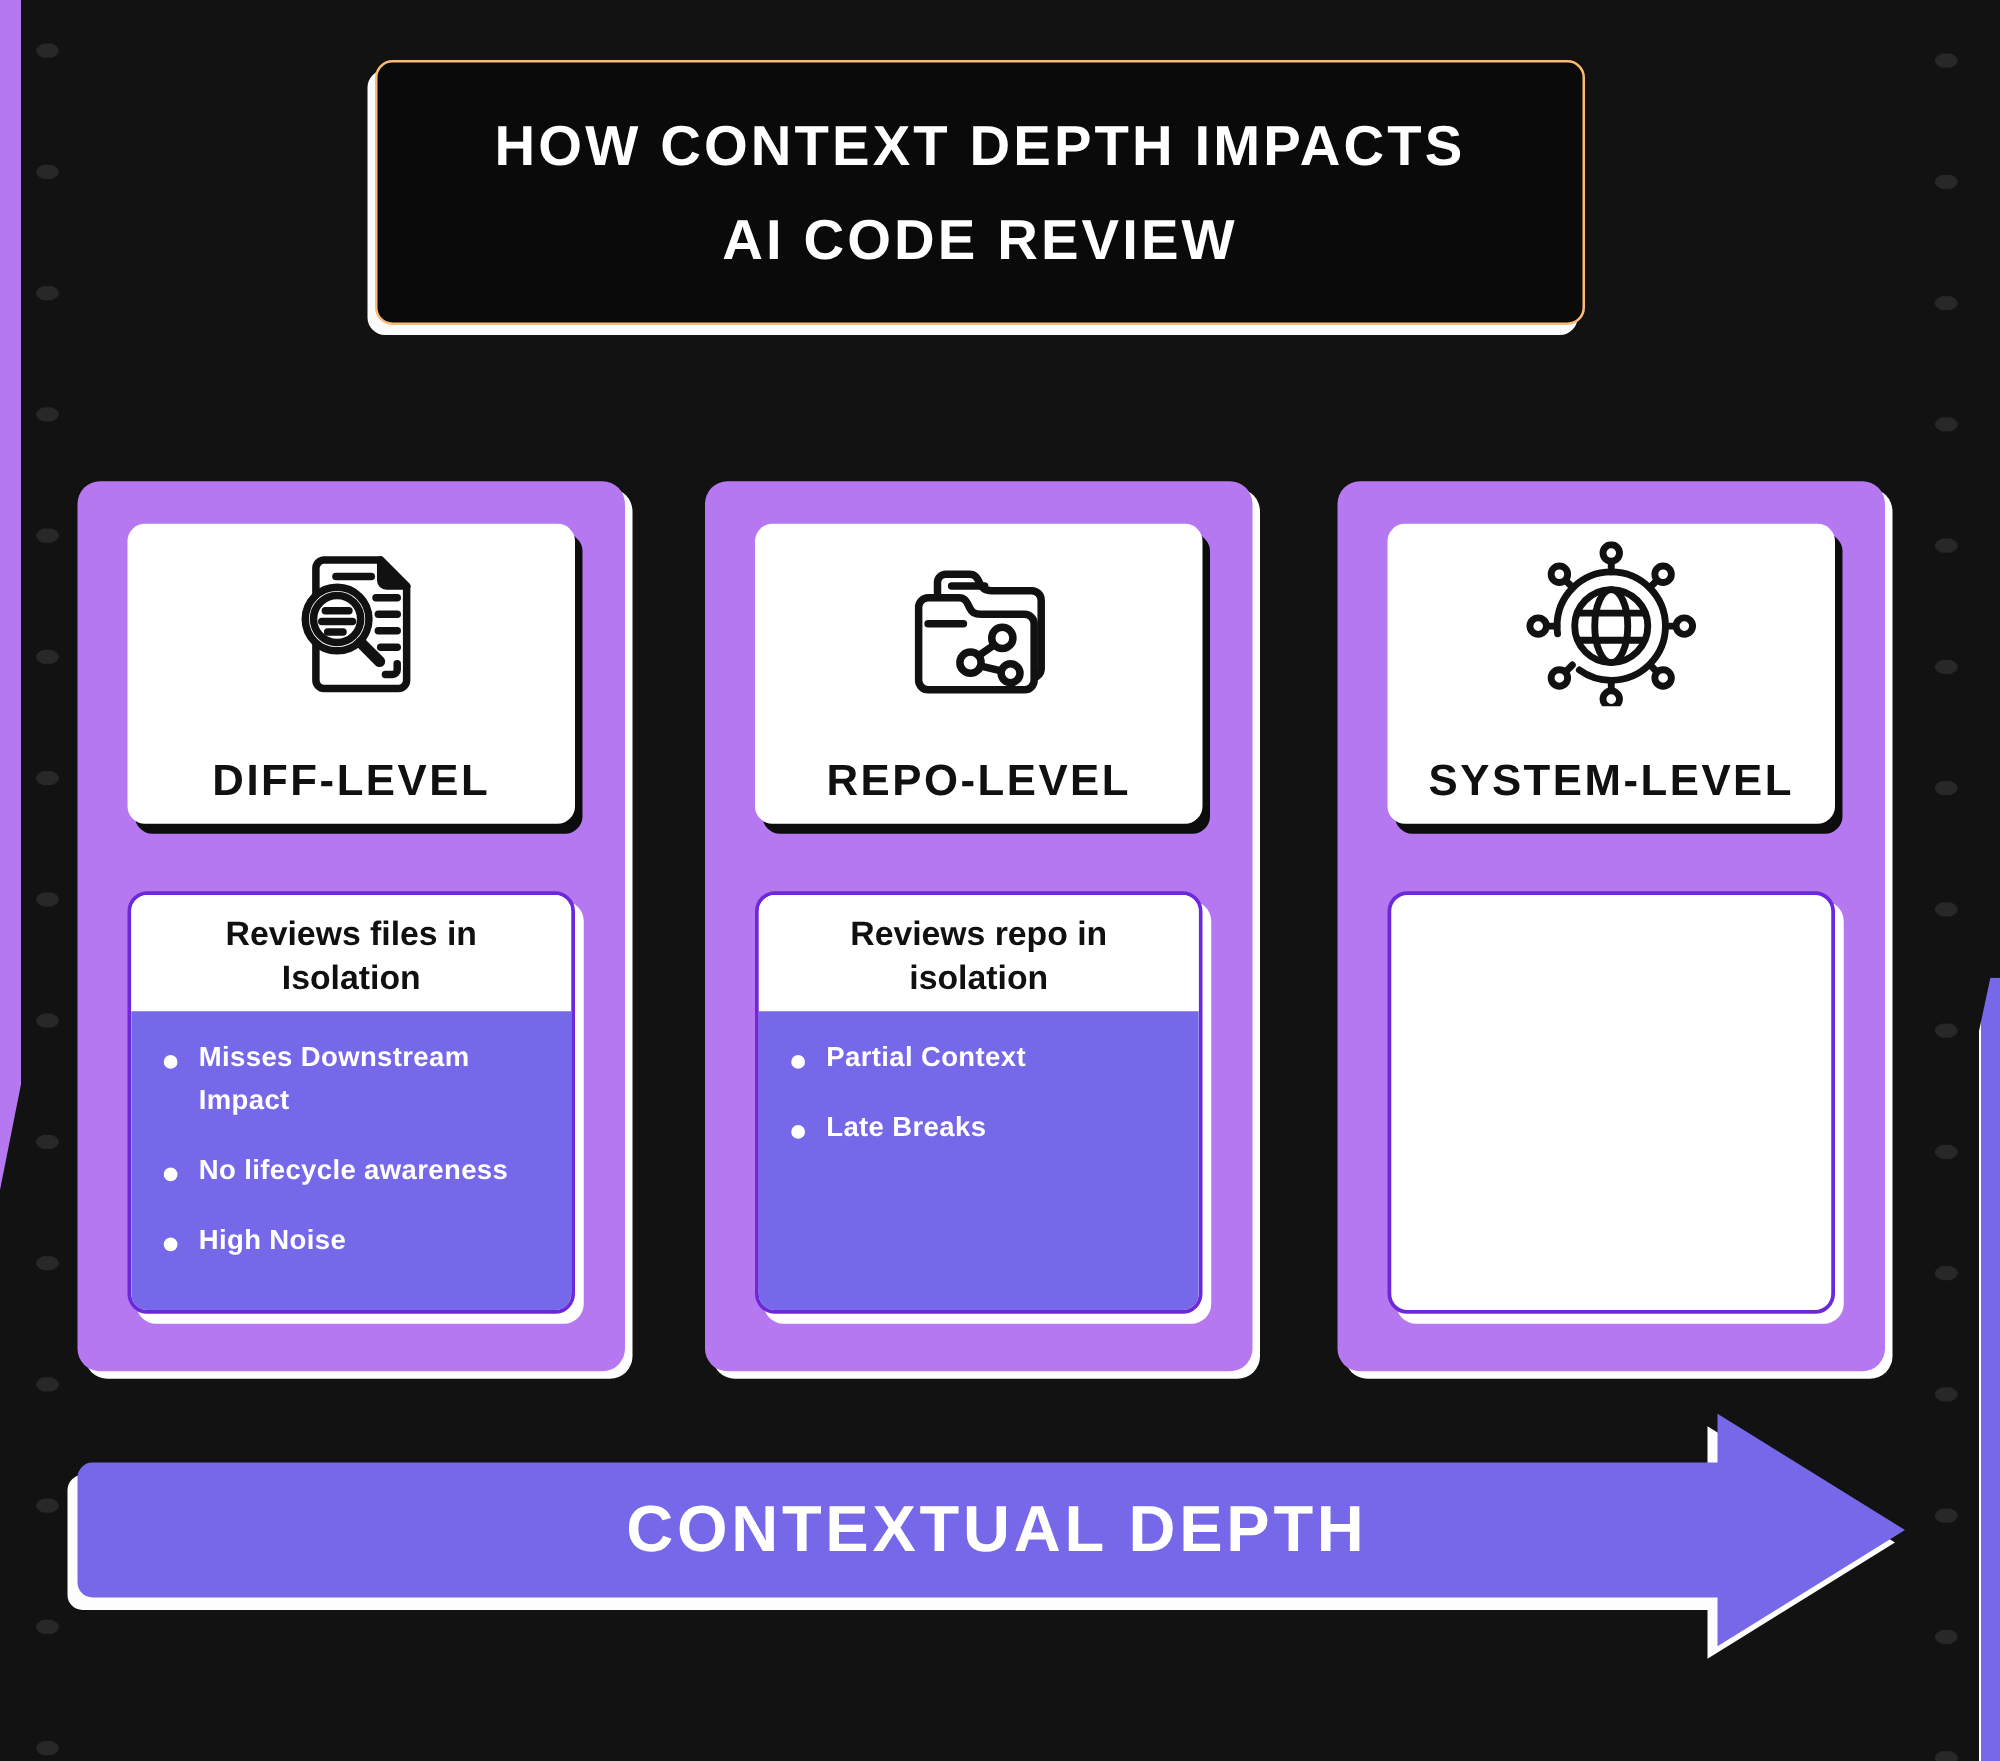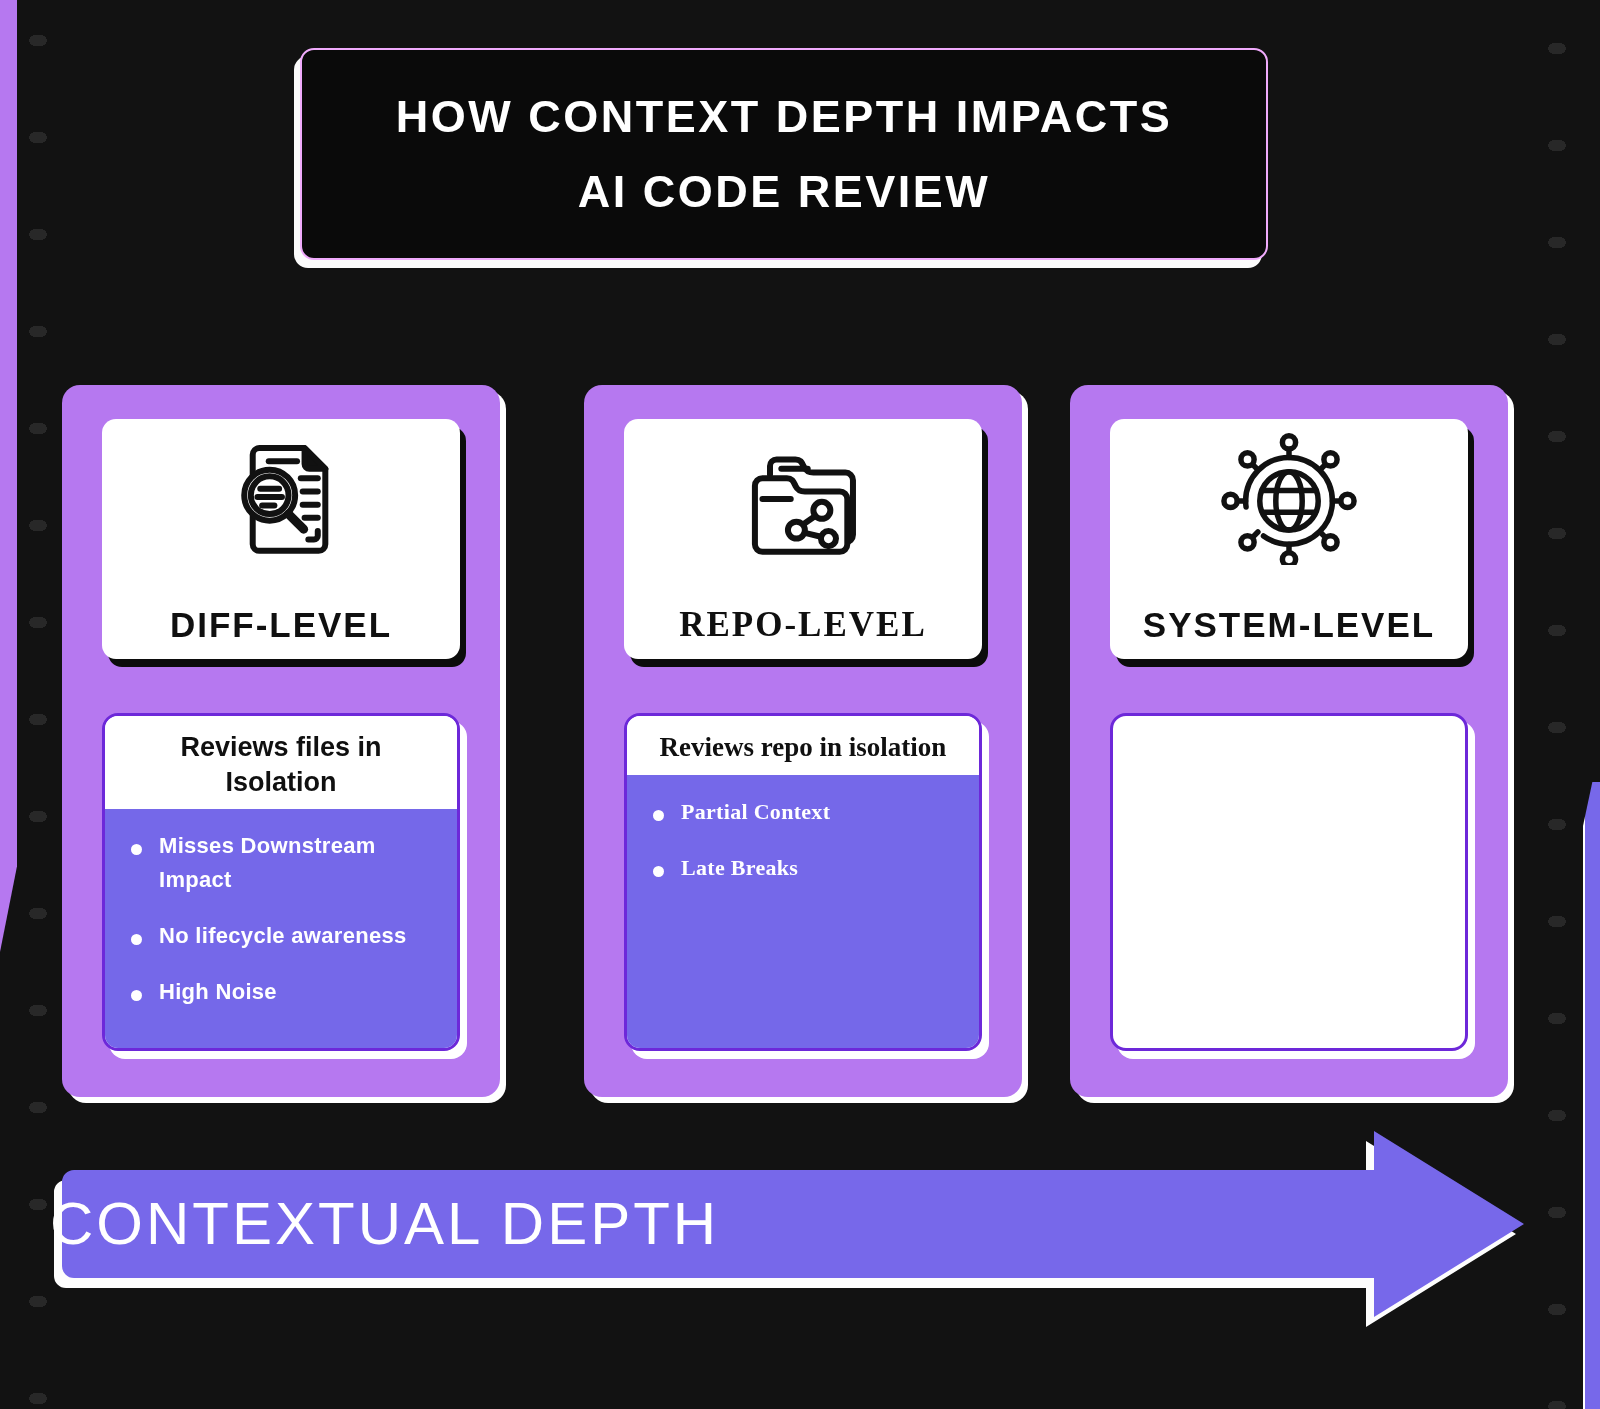--- a/index.html
+++ b/index.html
@@ -20,30 +20,30 @@
 
   
   .dots{position:absolute;top:0;bottom:0;width:26px;
     background-image:radial-gradient(9px 6px at 50% 50%, #282828 0 98%, transparent 100%);
     background-size:100% 97px;background-repeat:repeat-y;}
   .dots-left{left:25px;background-position:0 -8px;}
   .dots-right{left:1544px;background-position:0 0;}
 
   
   .title-box{position:absolute;left:300px;top:48px;width:968px;height:212px;
-    background:#0a0a0a;border:2px solid #f0abfc;border-radius:14px;
+    background:#0a0a0a;border:2px solid #fdba74;border-radius:14px;
     box-shadow:-6px 8px 0 #fbfbfb;
     display:flex;align-items:center;justify-content:center;}
   .title-box h1{display:flex;flex-direction:column;align-items:center;gap:30px;
     color:var(--text_light);font-size:45px;font-weight:800;letter-spacing:2.5px;line-height:1;text-align:center;}
 
   
   .card{position:absolute;top:385px;width:438px;height:712px;background:var(--card_purple);
     border-radius:18px;box-shadow:6px 6px 0 #ffffff;}
-  .card-1{left:62px;} .card-2{left:584px;font-family:Liberation Serif, serif;} .card-3{left:1070px;}
+  .card-1{left:62px;} .card-2{left:564px;} .card-3{left:1070px;}
 
   .card-head{position:absolute;left:40px;top:34px;width:358px;height:240px;background:#ffffff;
     border-radius:14px;box-shadow:6px 8px 0 #0c0c0c;
     display:flex;flex-direction:column;align-items:center;justify-content:space-between;gap:12px;padding:14px 8px;}
   .card-head .icon{width:150px;height:132px;flex:0 0 auto;}
   .card-head h2{font-size:35px;font-weight:800;letter-spacing:2px;color:var(--text_dark);white-space:nowrap;}
 
   .panel{position:absolute;left:40px;top:328px;width:358px;height:338px;background:#ffffff;
     border:3px solid #6d28d9;border-radius:16px;box-shadow:7px 8px 0 #ffffff;overflow:hidden;
     display:flex;flex-direction:column;}
@@ -52,21 +52,21 @@
   .panel-header span{display:inline-block;max-width:300px;}
   .panel-body{flex:1;background:var(--panel_blue);list-style:none;padding:20px 10px 10px 24px;}
   .panel-body li{position:relative;padding-left:30px;margin-bottom:22px;color:var(--text_light);
     font-size:22px;font-weight:700;line-height:1.55;letter-spacing:0.3px;}
   .panel-body li::before{content:"";position:absolute;left:2px;top:15px;width:11px;height:11px;border-radius:50%;background:#ffffff;}
 
   
   .arrow-wrap{position:absolute;left:50px;top:1118px;width:1495px;height:215px;}
   .arrow-wrap svg{position:absolute;inset:0;width:100%;height:100%;}
   .arrow-label{position:absolute;left:0;top:50%;width:100%;transform:translateY(-54%);
-    text-align:left;color:var(--text_light);font-size:60px;font-weight:400;letter-spacing:3px;}
+    text-align:center;color:var(--text_light);font-size:52px;font-weight:700;letter-spacing:3px;}
 
   .icon path,.icon circle,.icon line,.icon ellipse{vector-effect:non-scaling-stroke;}
 </style>
 </head>
 <body>
 
 <div class="stage">
 
   <div class="strip-left"></div>
   <div class="strip-right"></div>

